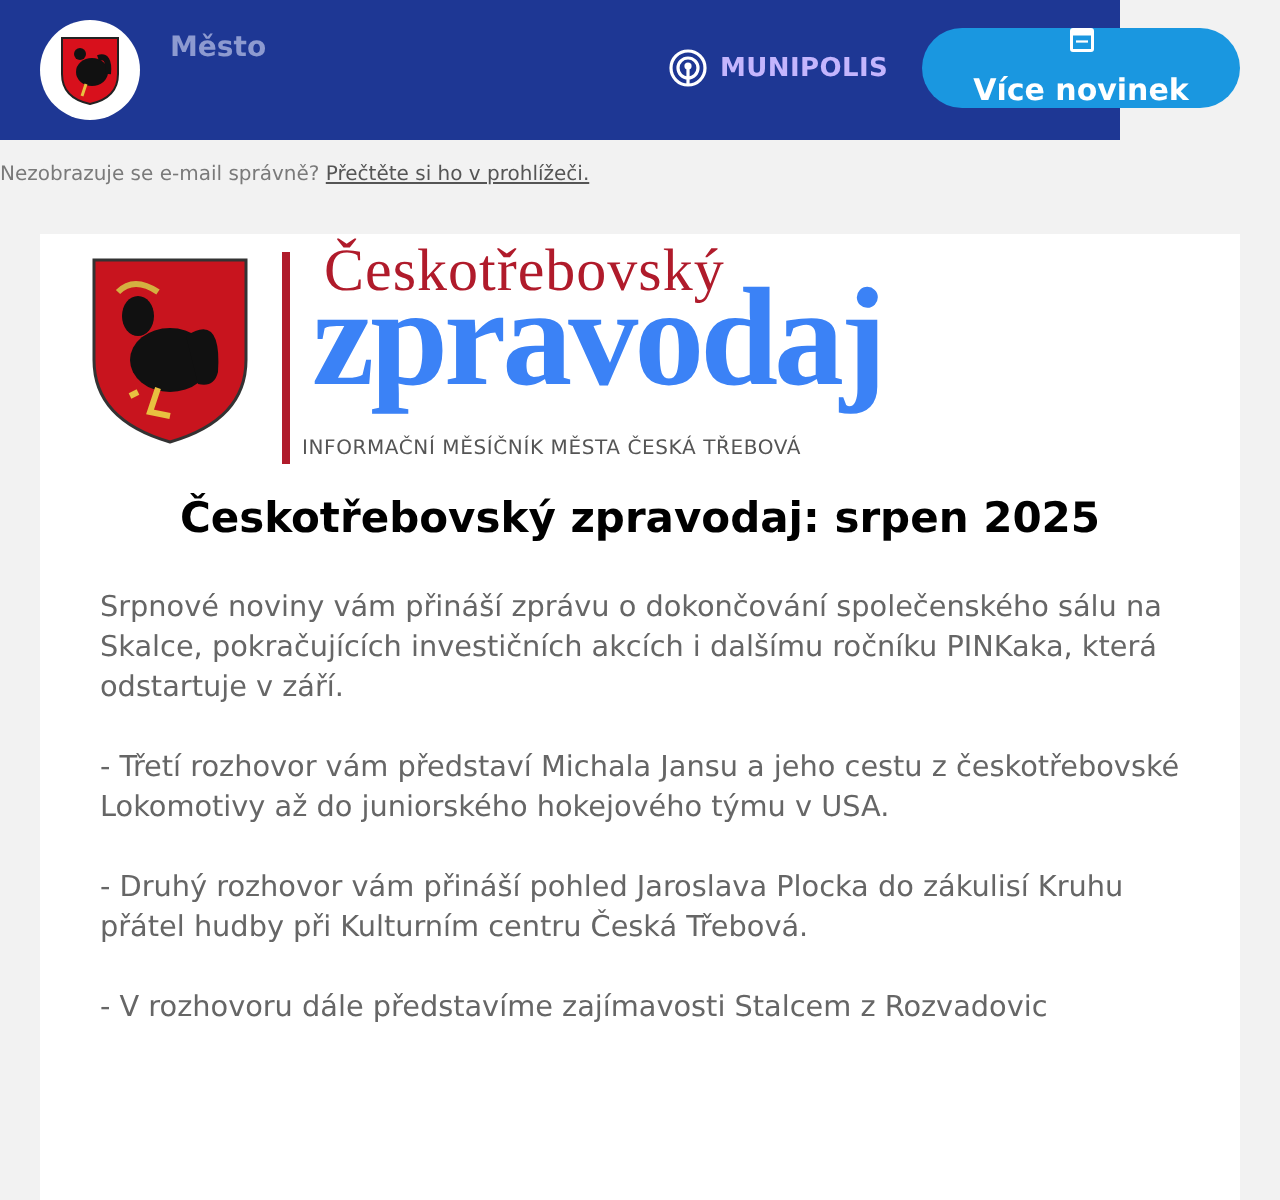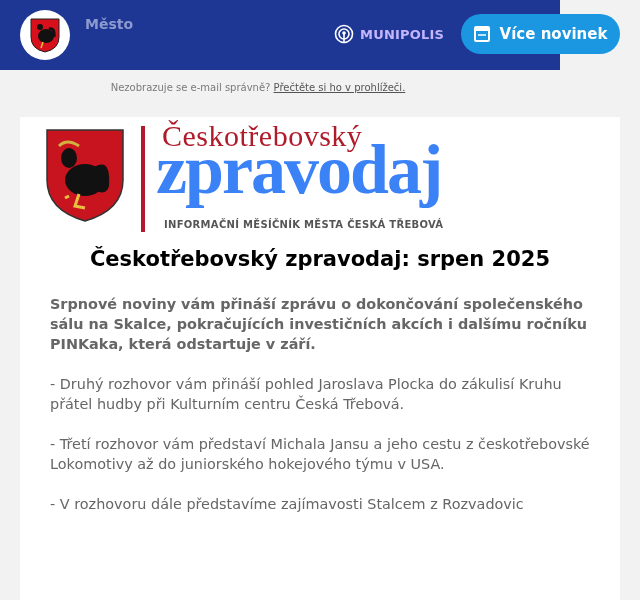--- a/index.html
+++ b/index.html
@@ -4,36 +4,36 @@
 <style>
   * { box-sizing: border-box; margin: 0; padding: 0; }
   html, body { width: 640px; height: 600px; overflow: hidden; }
   body { background: #f2f2f2; font-family: "DejaVu Sans", sans-serif; position: relative; }
 
   .topbar { position: absolute; left: 0; top: 0; width: 560px; height: 70px; background: #1e3794; }
   .logo-circle { position: absolute; left: 20px; top: 10px; width: 50px; height: 50px; border-radius: 50%; background: #ffffff; display: flex; align-items: center; justify-content: center; }
   .city-label { position: absolute; left: 85px; top: 16px; font-size: 14px; font-weight: bold; color: #8d9ad0; }
   .city-name { position: absolute; left: 85px; top: 35px; font-size: 16px; color: #ffffff; }
   .munipolis { position: absolute; left: 334px; top: 24px; display: flex; align-items: center; gap: 6px; color: #c4b5fd; font-size: 13px; font-weight: bold; letter-spacing: 0.2px; }
-  .more-btn { position: absolute; left: 461px; top: 14px; width: 159px; height: 40px; border-radius: 20px; background: #1a97e0; display: flex; align-items: center; justify-content: center; gap: 10px; color: #ffffff; font-weight: bold; font-size: 15px; cursor: pointer; }
+  .more-btn { position: absolute; left: 461px; top: 14px; width: 159px; height: 40px; border-radius: 20px; background: #1a97e0; display: flex; align-items: center; justify-content: center; gap: 10px; color: #ffffff; font-weight: bold; font-size: 15px; cursor: pointer; flex-direction: column; }
 
-  .notice { position: absolute; left: 0; top: 82px; width: 516px; text-align: center; font-size: 10px; color: #7a7a7a; }
+  .notice { position: absolute; left: 0; top: 82px; width: 516px; text-align: left; font-size: 10px; color: #7a7a7a; }
   .notice a { color: #555555; text-decoration: underline; }
 
   .card { position: absolute; left: 20px; top: 117px; width: 600px; height: 500px; background: #ffffff; }
   .masthead-crest { position: absolute; left: 25px; top: 11px; }
   .masthead-divider { position: absolute; left: 121px; top: 9px; width: 4px; height: 106px; background: #b01b2b; }
   .mast-small { position: absolute; left: 142px; top: 2px; font-size: 30px; color: #b01b2b; font-family: Liberation Serif, serif; letter-spacing: 0.5px; }
   .mast-big { position: absolute; left: 136px; top: 14px; font-size: 70px; font-weight: bold; color: #3b82f6; letter-spacing: -2px; font-family: Liberation Serif, serif; line-height: 1.1; }
-  .mast-sub { position: absolute; left: 144px; top: 102px; font-size: 10px; color: #555555; letter-spacing: 0.3px; font-weight: bold; }
+  .mast-sub { position: absolute; left: 131px; top: 102px; font-size: 10px; color: #555555; letter-spacing: 0.3px; }
 
   .title { position: absolute; left: 0; top: 130px; width: 600px; text-align: center; font-size: 21px; font-weight: bold; color: #000000; }
   .body { position: absolute; left: 30px; top: 177px; width: 545px; font-size: 14.4px; line-height: 20px; color: #666666; }
   .body p { margin-bottom: 20px; }
-  .body .lead { font-weight: bold; color: #666666; }
+  .body .lead { font-weight: normal; color: #666666; }
 </style>
 </head>
 <body>
 
 <div class="topbar">
   <div class="logo-circle">
     <svg width="32" height="36" viewBox="0 0 32 36">
       <path d="M2 2 H30 V20 Q30 32 16 35 Q2 32 2 20 Z" fill="#d8101c" stroke="#222" stroke-width="1"></path>
       <ellipse cx="17" cy="19" rx="8" ry="7" fill="#111"></ellipse>
       <circle cx="11" cy="10" r="3" fill="#111"></circle>
@@ -82,17 +82,17 @@
   </div>
   <div class="masthead-divider"></div>
   <div class="mast-small">Českotřebovský</div>
   <div class="mast-big">zpravodaj</div>
   <div class="mast-sub">INFORMAČNÍ MĚSÍČNÍK MĚSTA ČESKÁ TŘEBOVÁ</div>
 
   <div class="title">Českotřebovský zpravodaj: srpen 2025</div>
 
   <div class="body">
     <p class="lead">Srpnové noviny vám přináší zprávu o dokončování společenského sálu na Skalce, pokračujících investičních akcích i dalšímu ročníku PINKaka, která odstartuje v září.</p>
+    <p>- Třetí rozhovor vám představí Michala Jansu a jeho cestu z českotřebovské Lokomotivy až do juniorského hokejového týmu v USA.</p>
     <p>- Druhý rozhovor vám přináší pohled Jaroslava Plocka do zákulisí Kruhu přátel hudby při Kulturním centru Česká Třebová.</p>
-    <p>- Třetí rozhovor vám představí Michala Jansu a jeho cestu z českotřebovské Lokomotivy až do juniorského hokejového týmu v USA.</p>
     <p>- V rozhovoru dále představíme zajímavosti Stalcem z Rozvadovic</p>
   </div>
 </div>
 
 </body></html>

